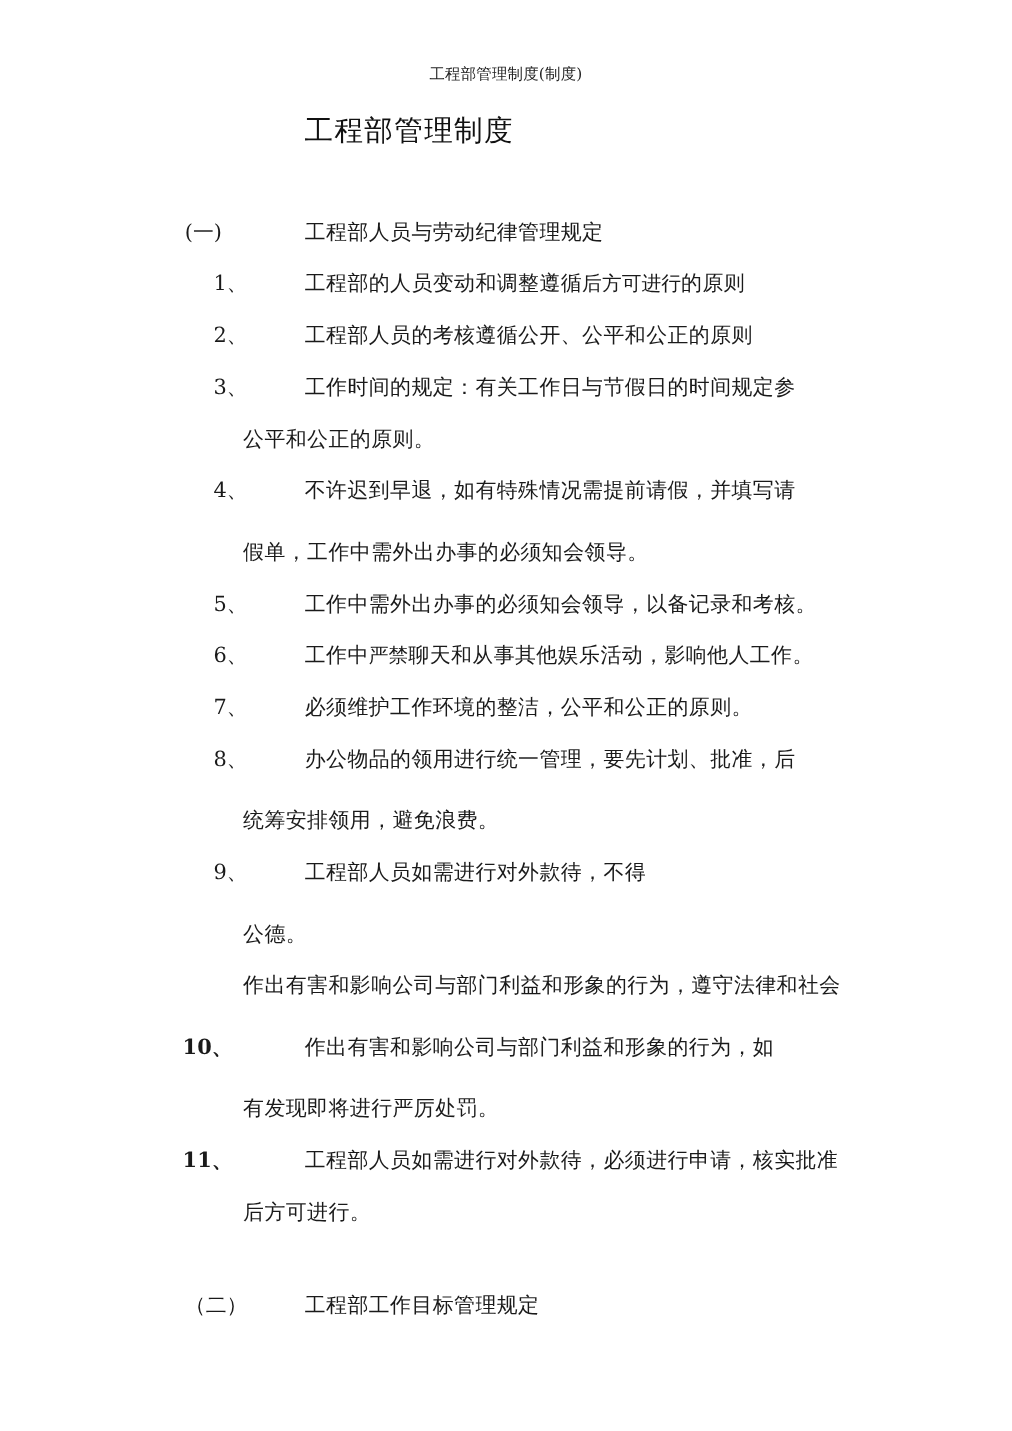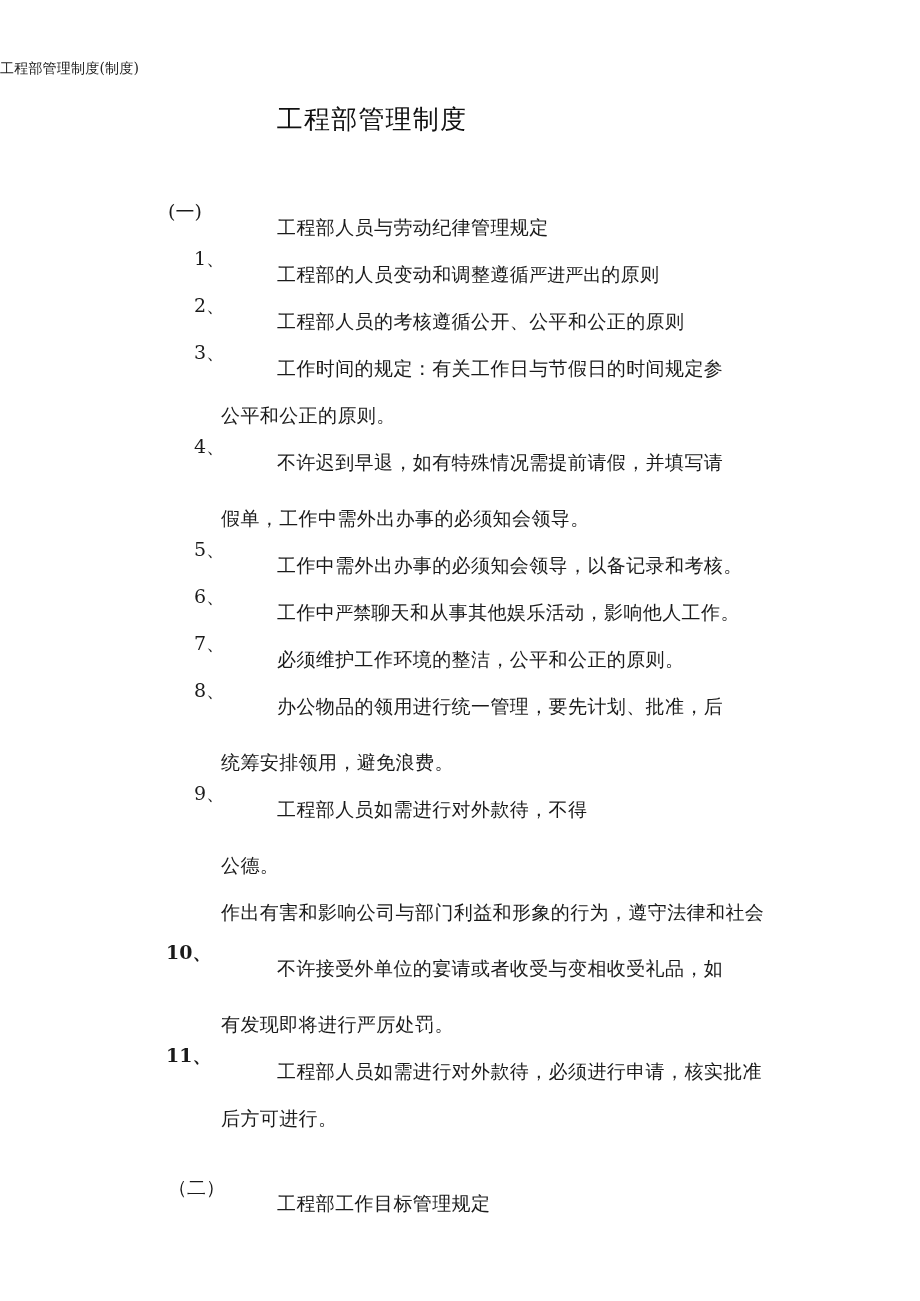--- a/index.html
+++ b/index.html
@@ -23,21 +23,21 @@
     height: 1301px;
     background: #ffffff;
   }
 
   
   .doc-header {
     position: absolute;
     left: 0;
     top: 58px;
     width: 920px;
-    text-align: left;
+    text-align: center;
     font-size: 14px;
     line-height: 20px;
     letter-spacing: 0.2px;
     color: #222;
     white-space: nowrap;
   }
 
   
   .doc-title {
     position: absolute;
@@ -84,21 +84,21 @@
     white-space: nowrap;
   }
   .marker.sec        { left: 168px; letter-spacing: 0px; }
   .marker.num        { left: 194px; }
   .marker.num.wide   { left: 166px; font-weight: bold; }
 
   
   .run {
     position: absolute;
     left: 277px;
-    top: 16px;
+    top: 0;
     font-size: 19px;
     line-height: 30px;
     letter-spacing: 0.4px;
     color: #1a1a1a;
     white-space: nowrap;
     text-align: center;
   }
   
   .run.cont { left: 221px; }
   
@@ -129,21 +129,21 @@
       <div class="line">
         <span class="marker sec">(一)</span>
         <span class="run sec">工程部人员与劳动纪律管理规定</span>
       </div>
     </div>
 
     <div class="para">
       <div class="line">
         <span class="marker num">1、</span>
         <span class="run">
-          <span>工程部的人员变动和调整遵循</span><span class="em">严进严出</span><span>的原则</span>
+          <span>工程部的人员变动和调整遵循</span><span class="em">后方可进行</span><span>的原则</span>
         </span>
       </div>
     </div>
 
     <div class="para">
       <div class="line">
         <span class="marker num">2、</span>
         <span class="run">工程部人员的考核遵循公开、公平和公正的原则</span>
       </div>
     </div>
@@ -210,21 +210,21 @@
         <span class="run cont">公德。</span>
       </div>
       <div class="line tall">
         <span class="run cont">作出有害和影响公司与部门利益和形象的行为，遵守法律和社会</span>
       </div>
     </div>
 
     <div class="para">
       <div class="line tall">
         <span class="marker num wide">10、</span>
-        <span class="run">不许接受外单位的宴请或者收受与变相收受礼品，如</span>
+        <span class="run">作出有害和影响公司与部门利益和形象的行为，如</span>
       </div>
       <div class="line">
         <span class="run cont">有发现即将进行严厉处罚。</span>
       </div>
     </div>
 
     <div class="para">
       <div class="line">
         <span class="marker num wide">11、</span>
         <span class="run">工程部人员如需进行对外款待，必须进行申请，核实批准</span>

